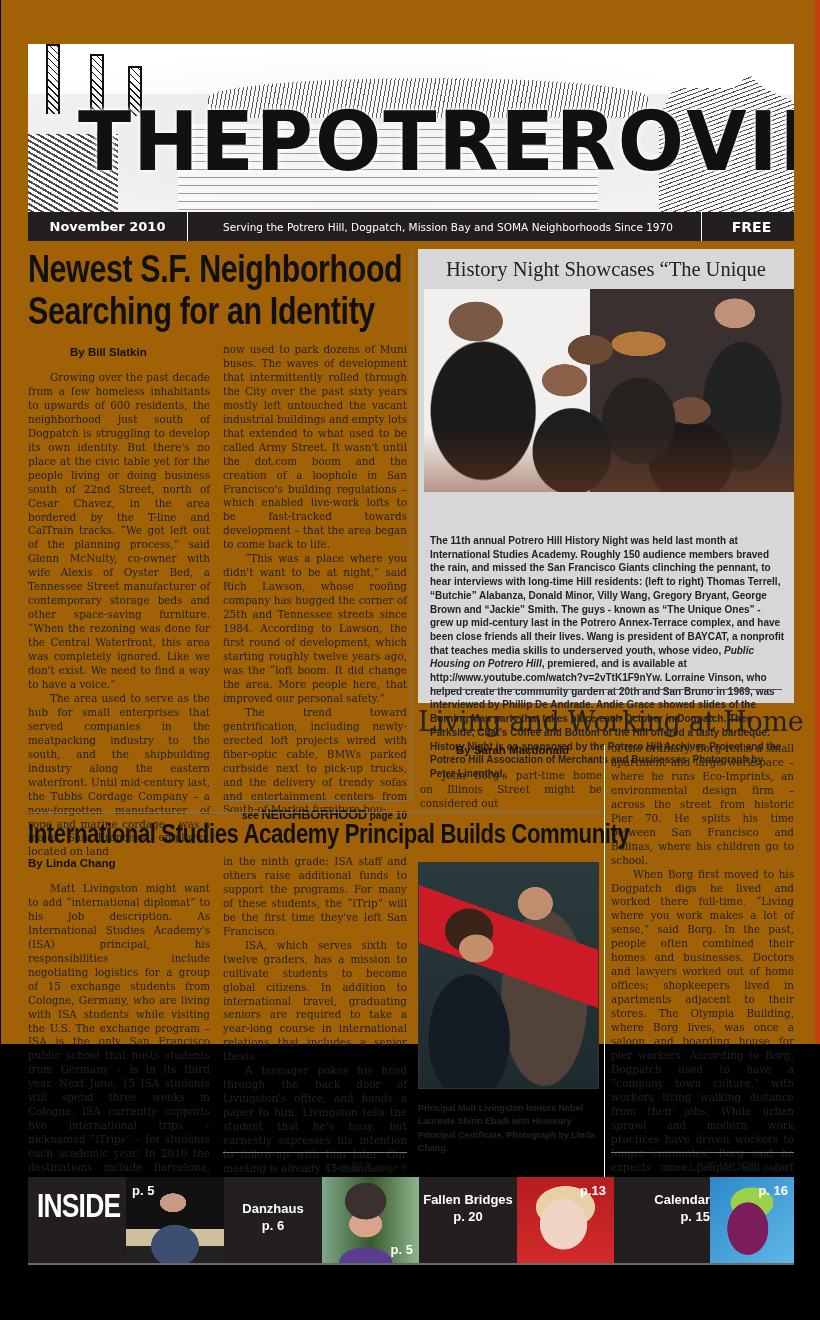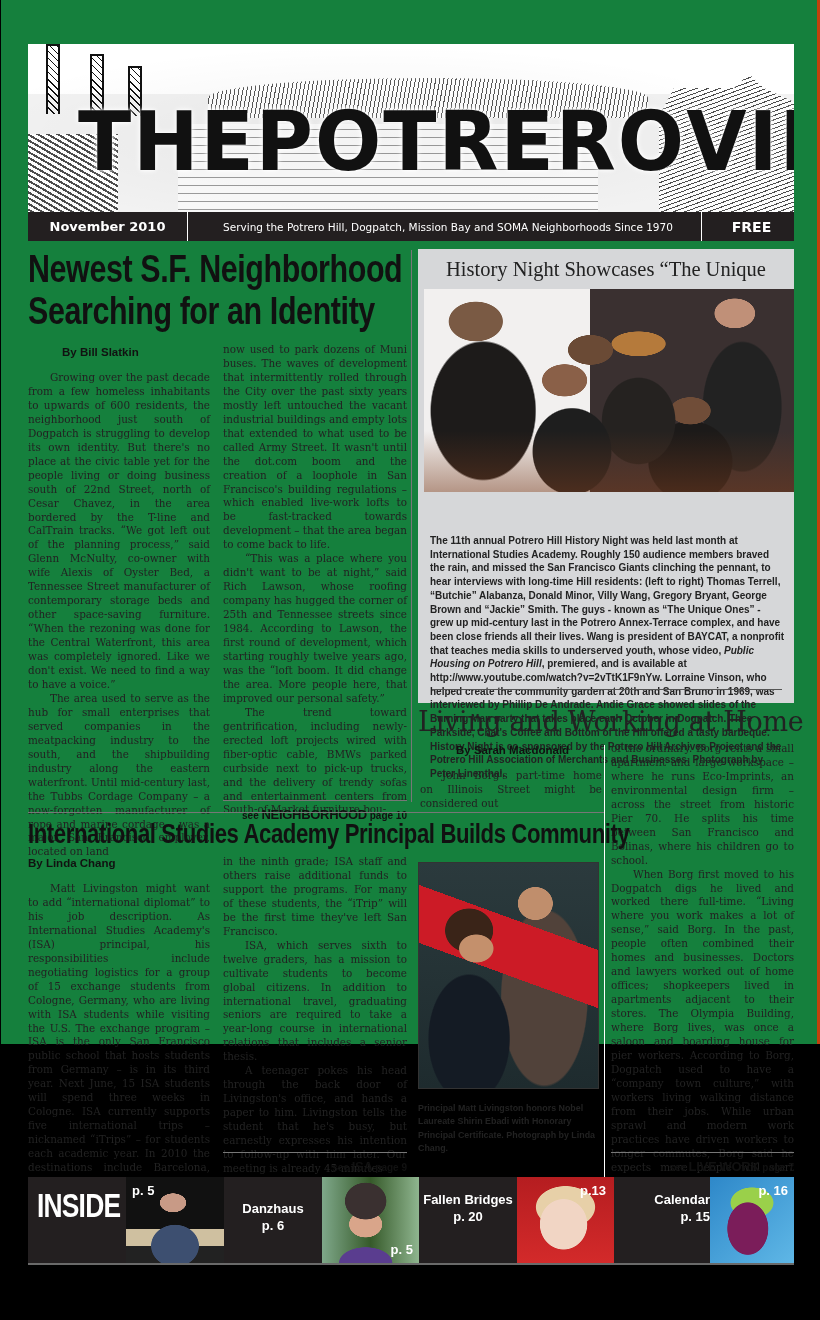--- a/index.html
+++ b/index.html
@@ -1,19 +1,19 @@
 <!DOCTYPE html>
 <html><head>
 <meta charset="utf-8">
 <style>
   * { box-sizing: border-box; margin: 0; padding: 0; }
   html, body { width: 820px; height: 1320px; background: #000; overflow: hidden; }
   .page {
     position: absolute; left: 0; top: 0; width: 820px; height: 1044px;
-    background: #15803d; border-left: 1px solid #000; border-right: 3px solid #c2410c;
+    background: #a16207; border-left: 1px solid #000; border-right: 5px solid #c2410c;
   }
   .abs { position: absolute; }
 
   
   .masthead {
     position: absolute; left: 27px; top: 44px; width: 766px; height: 168px;
     background:
       radial-gradient(ellipse at 45% 55%, rgba(0,0,0,0.05), transparent 70%),
       linear-gradient(#fff 0 30%, #f2f2f2 30% 100%);
     overflow: hidden;
@@ -165,21 +165,21 @@
     <div class="cell date">November 2010</div>
     <div class="cell tag">Serving the Potrero Hill, Dogpatch, Mission Bay and SOMA Neighborhoods Since 1970</div>
     <div class="cell free">FREE</div>
   </div>
 
   <div class="abs headline" style="left:27px;top:248px;font-size:39px;line-height:42px;transform:scaleX(0.78);width:500px;">
     <div>Newest S.F. Neighborhood</div>
     <div>Searching for an Identity</div>
   </div>
 
-  <div class="abs byline" style="left:27px;top:346px;padding-left:34px;">By Bill Slatkin</div>
+  <div class="abs byline" style="left:35px;top:346px;padding-left:34px;">By Bill Slatkin</div>
 
   <div class="abs body" style="left:27px;top:371px;width:182px;">
     <p>Growing over the past decade from a few homeless inhabitants to upwards of 600 residents, the neighborhood just south of Dogpatch is struggling to develop its own identity. But there's no place at the civic table yet for the people living or doing business south of 22nd Street, north of Cesar Chavez, in the area bordered by the T-line and CalTrain tracks. “We got left out of the planning process,” said Glenn McNulty, co-owner with wife Alexis of Oyster Bed, a Tennessee Street manufacturer of contemporary storage beds and other space-saving furniture. “When the rezoning was done for the Central Waterfront, this area was completely ignored. Like we don't exist. We need to find a way to have a voice.”</p>
     <p>The area used to serve as the hub for small enterprises that served companies in the meatpacking industry to the south, and the shipbuilding industry along the eastern waterfront. Until mid-century last, the Tubbs Cordage Company – a now-forgotten manufacturer of rope and marine cordage – was a major San Francisco employer, located on land</p>
   </div>
 
   <div class="abs body" style="left:222px;top:343px;width:184px;">
     <p class="noindent">now used to park dozens of Muni buses. The waves of development that intermittently rolled through the City over the past sixty years mostly left untouched the vacant industrial buildings and empty lots that extended to what used to be called Army Street. It wasn't until the dot.com boom and the creation of a loophole in San Francisco's building regulations – which enabled live-work lofts to be fast-tracked towards development – that the area began to come back to life.</p>
     <p>“This was a place where you didn't want to be at night,” said Rich Lawson, whose roofing company has hugged the corner of 25th and Tennessee streets since 1984. According to Lawson, the first round of development, which starting roughly twelve years ago, was the “loft boom. It did change the area. More people here, that improved our personal safety.”</p>
     <p>The trend toward gentrification, including newly-erected loft projects wired with fiber-optic cable, BMWs parked curbside next to pick-up trucks, and the delivery of trendy sofas and entertainment centers from South-of-Market furniture bou-</p>

